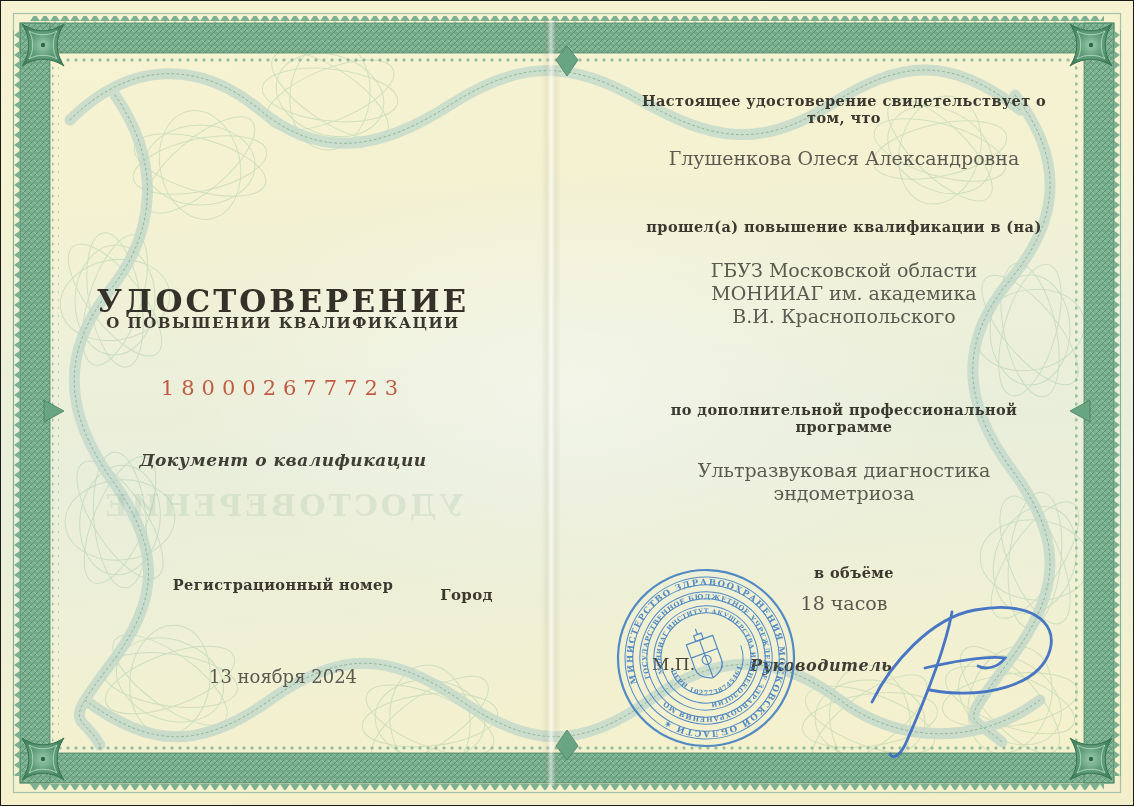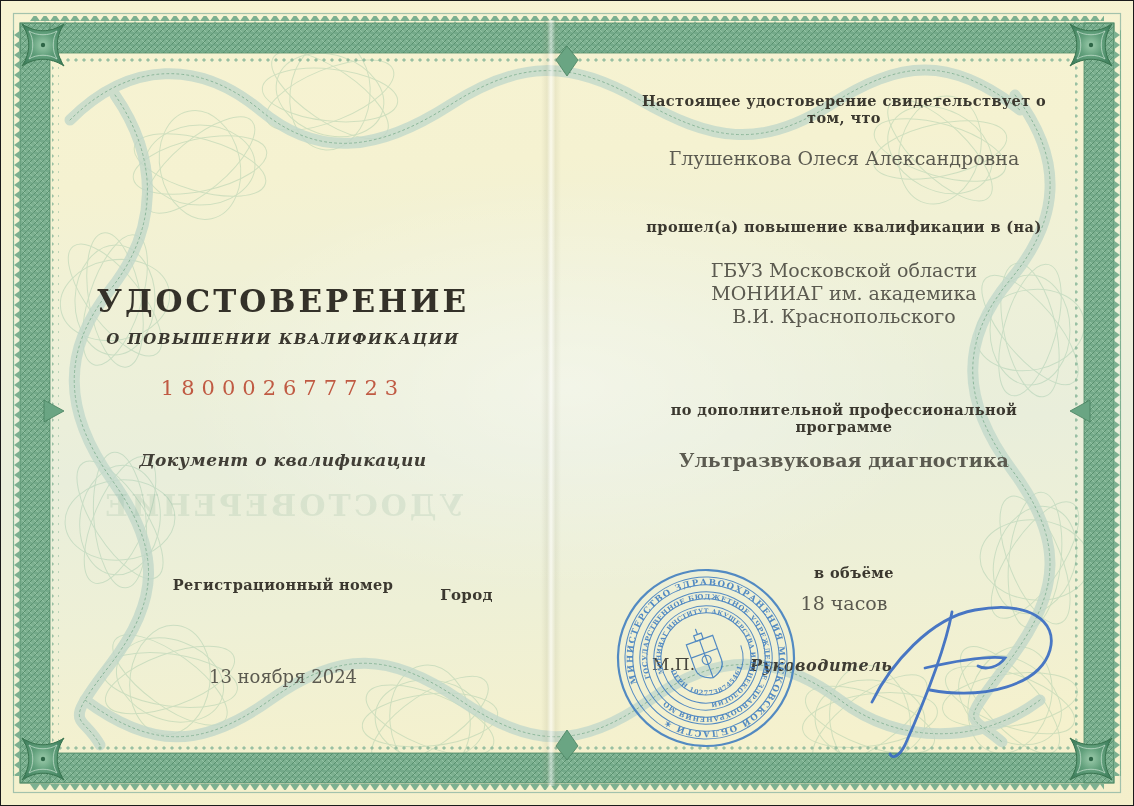--- a/index.html
+++ b/index.html
@@ -149,21 +149,21 @@
       <use href="#cushion" transform="translate(1068,22)"></use>
       <use href="#cushion" transform="translate(20,736)"></use>
       <use href="#cushion" transform="translate(1068,736)"></use>
     </g>
   </svg>
 
   <div class="fold"></div>
 
   <div class="col col-left" style="top:0;height:618px;">
     <div class="t title" style="top:283px;">УДОСТОВЕРЕНИЕ</div>
-    <div class="t subtitle" style="top:330px;font-style:italic;">О ПОВЫШЕНИИ КВАЛИФИКАЦИИ</div>
+    <div class="t subtitle" style="top:314px;">О ПОВЫШЕНИИ КВАЛИФИКАЦИИ</div>
     <div class="t serial" style="top:376px;">180002677723</div>
     <div class="t doctype" style="top:450px;">Документ о квалификации</div>
 
     <div class="ghost">УДОСТОВЕРЕНИЕ</div>
 
     <div class="t lbl" style="top:544px;margin-top:32px;">Регистрационный номер</div>
     <div class="t lbl" style="top:586px;font-size:15px;text-align:right;">Город</div>
     <div class="t val" style="top:666px;">13 ноября 2024</div>
   </div>
 
@@ -172,22 +172,23 @@
     <div class="t val" style="top:124px;font-size:19px;margin-top:23px;">Глушенкова Олеся Александровна</div>
     <div class="t lbl" style="top:218px;">прошел(а) повышение квалификации в (на)</div>
 
     <div class="t lines" style="top:259px;">
       <div class="val" style="font-size:19px;">ГБУЗ Московской области</div>
       <div class="val" style="font-size:19px;">МОНИИАГ им. академика</div>
       <div class="val" style="font-size:19px;">В.И. Краснопольского</div>
     </div>
 
     <div class="t lbl" style="top:401px;">по дополнительной профессиональной программе</div>
-    <div class="t lines" style="top:449px;font-weight:bold;">
+    <div class="t lines" style="top:459px;">
       <div class="val" style="font-size:19px;">Ультразвуковая диагностика</div>
+      <div class="val" style="font-size:19px;">эндометриоза</div>
     </div>
 
     <div class="t lbl" style="top:564px;left:20px;">в объёме</div>
     <div class="t val" style="top:592px;font-size:19px;">18 часов</div>
   </div>
 
   <div class="mp">М.П.</div>
   <div class="ruk">Руководитель</div>
 
   <svg class="stamp-svg" width="190" height="190" viewBox="0 0 190 190">

